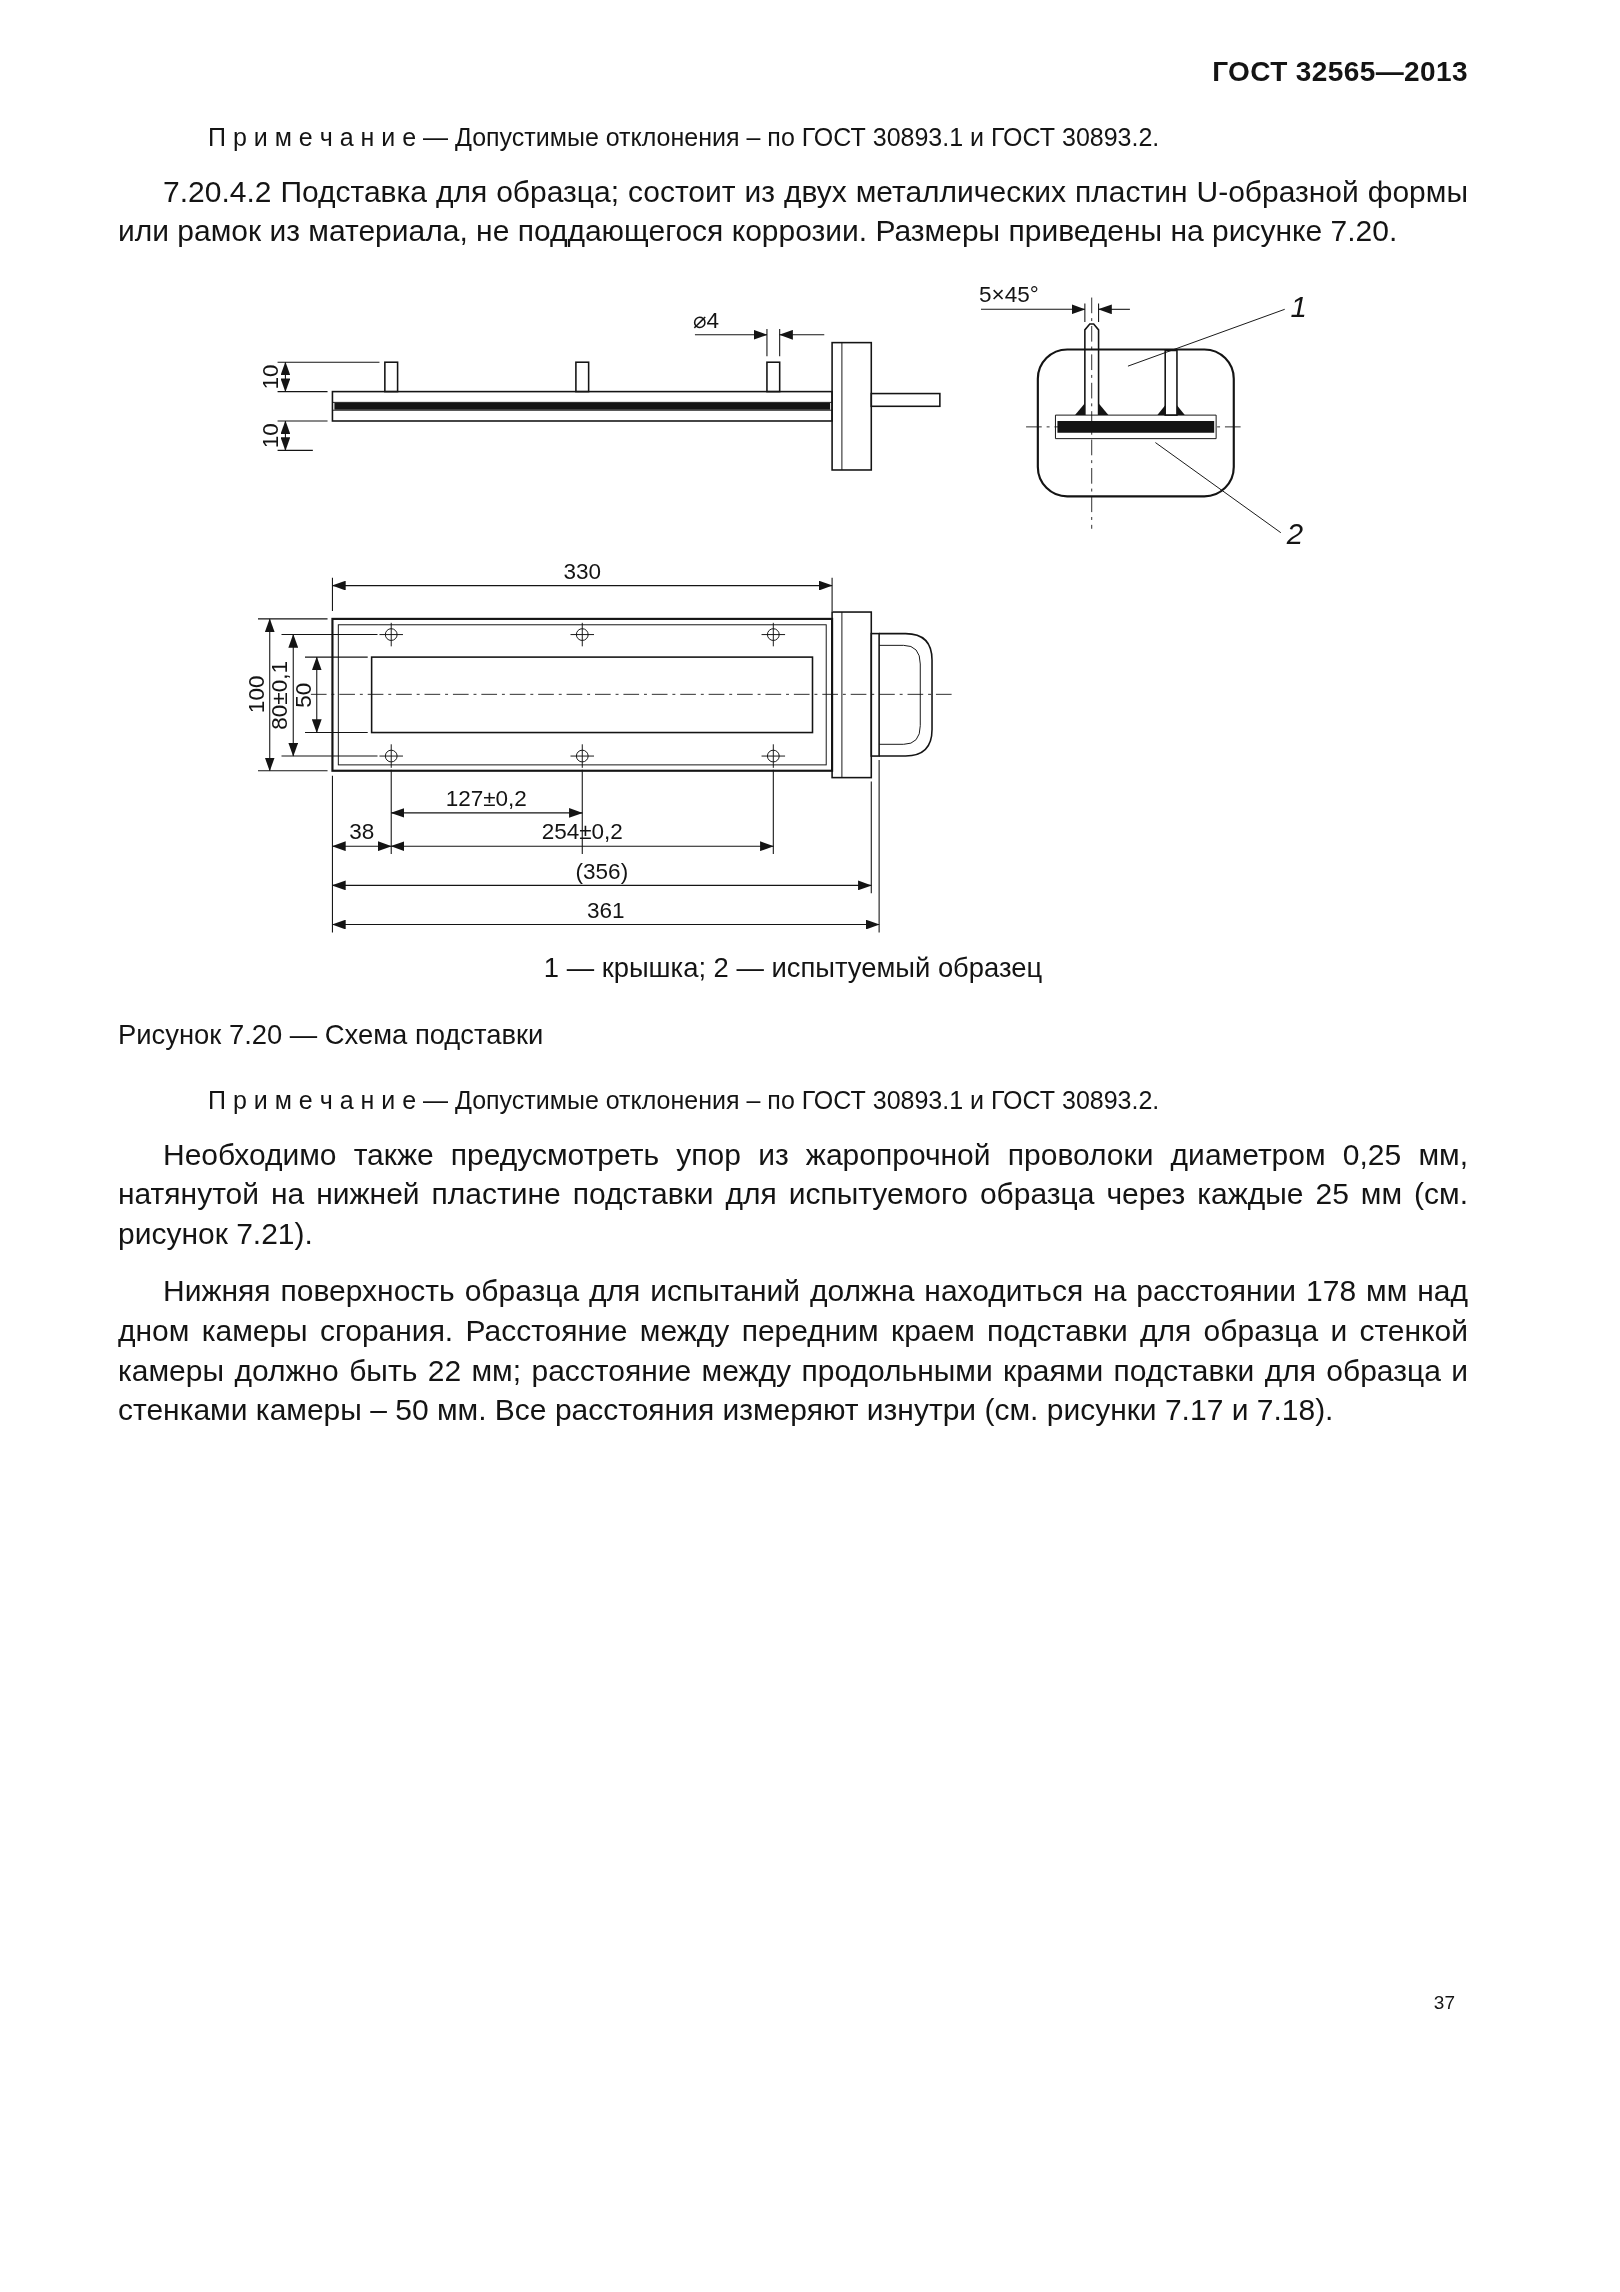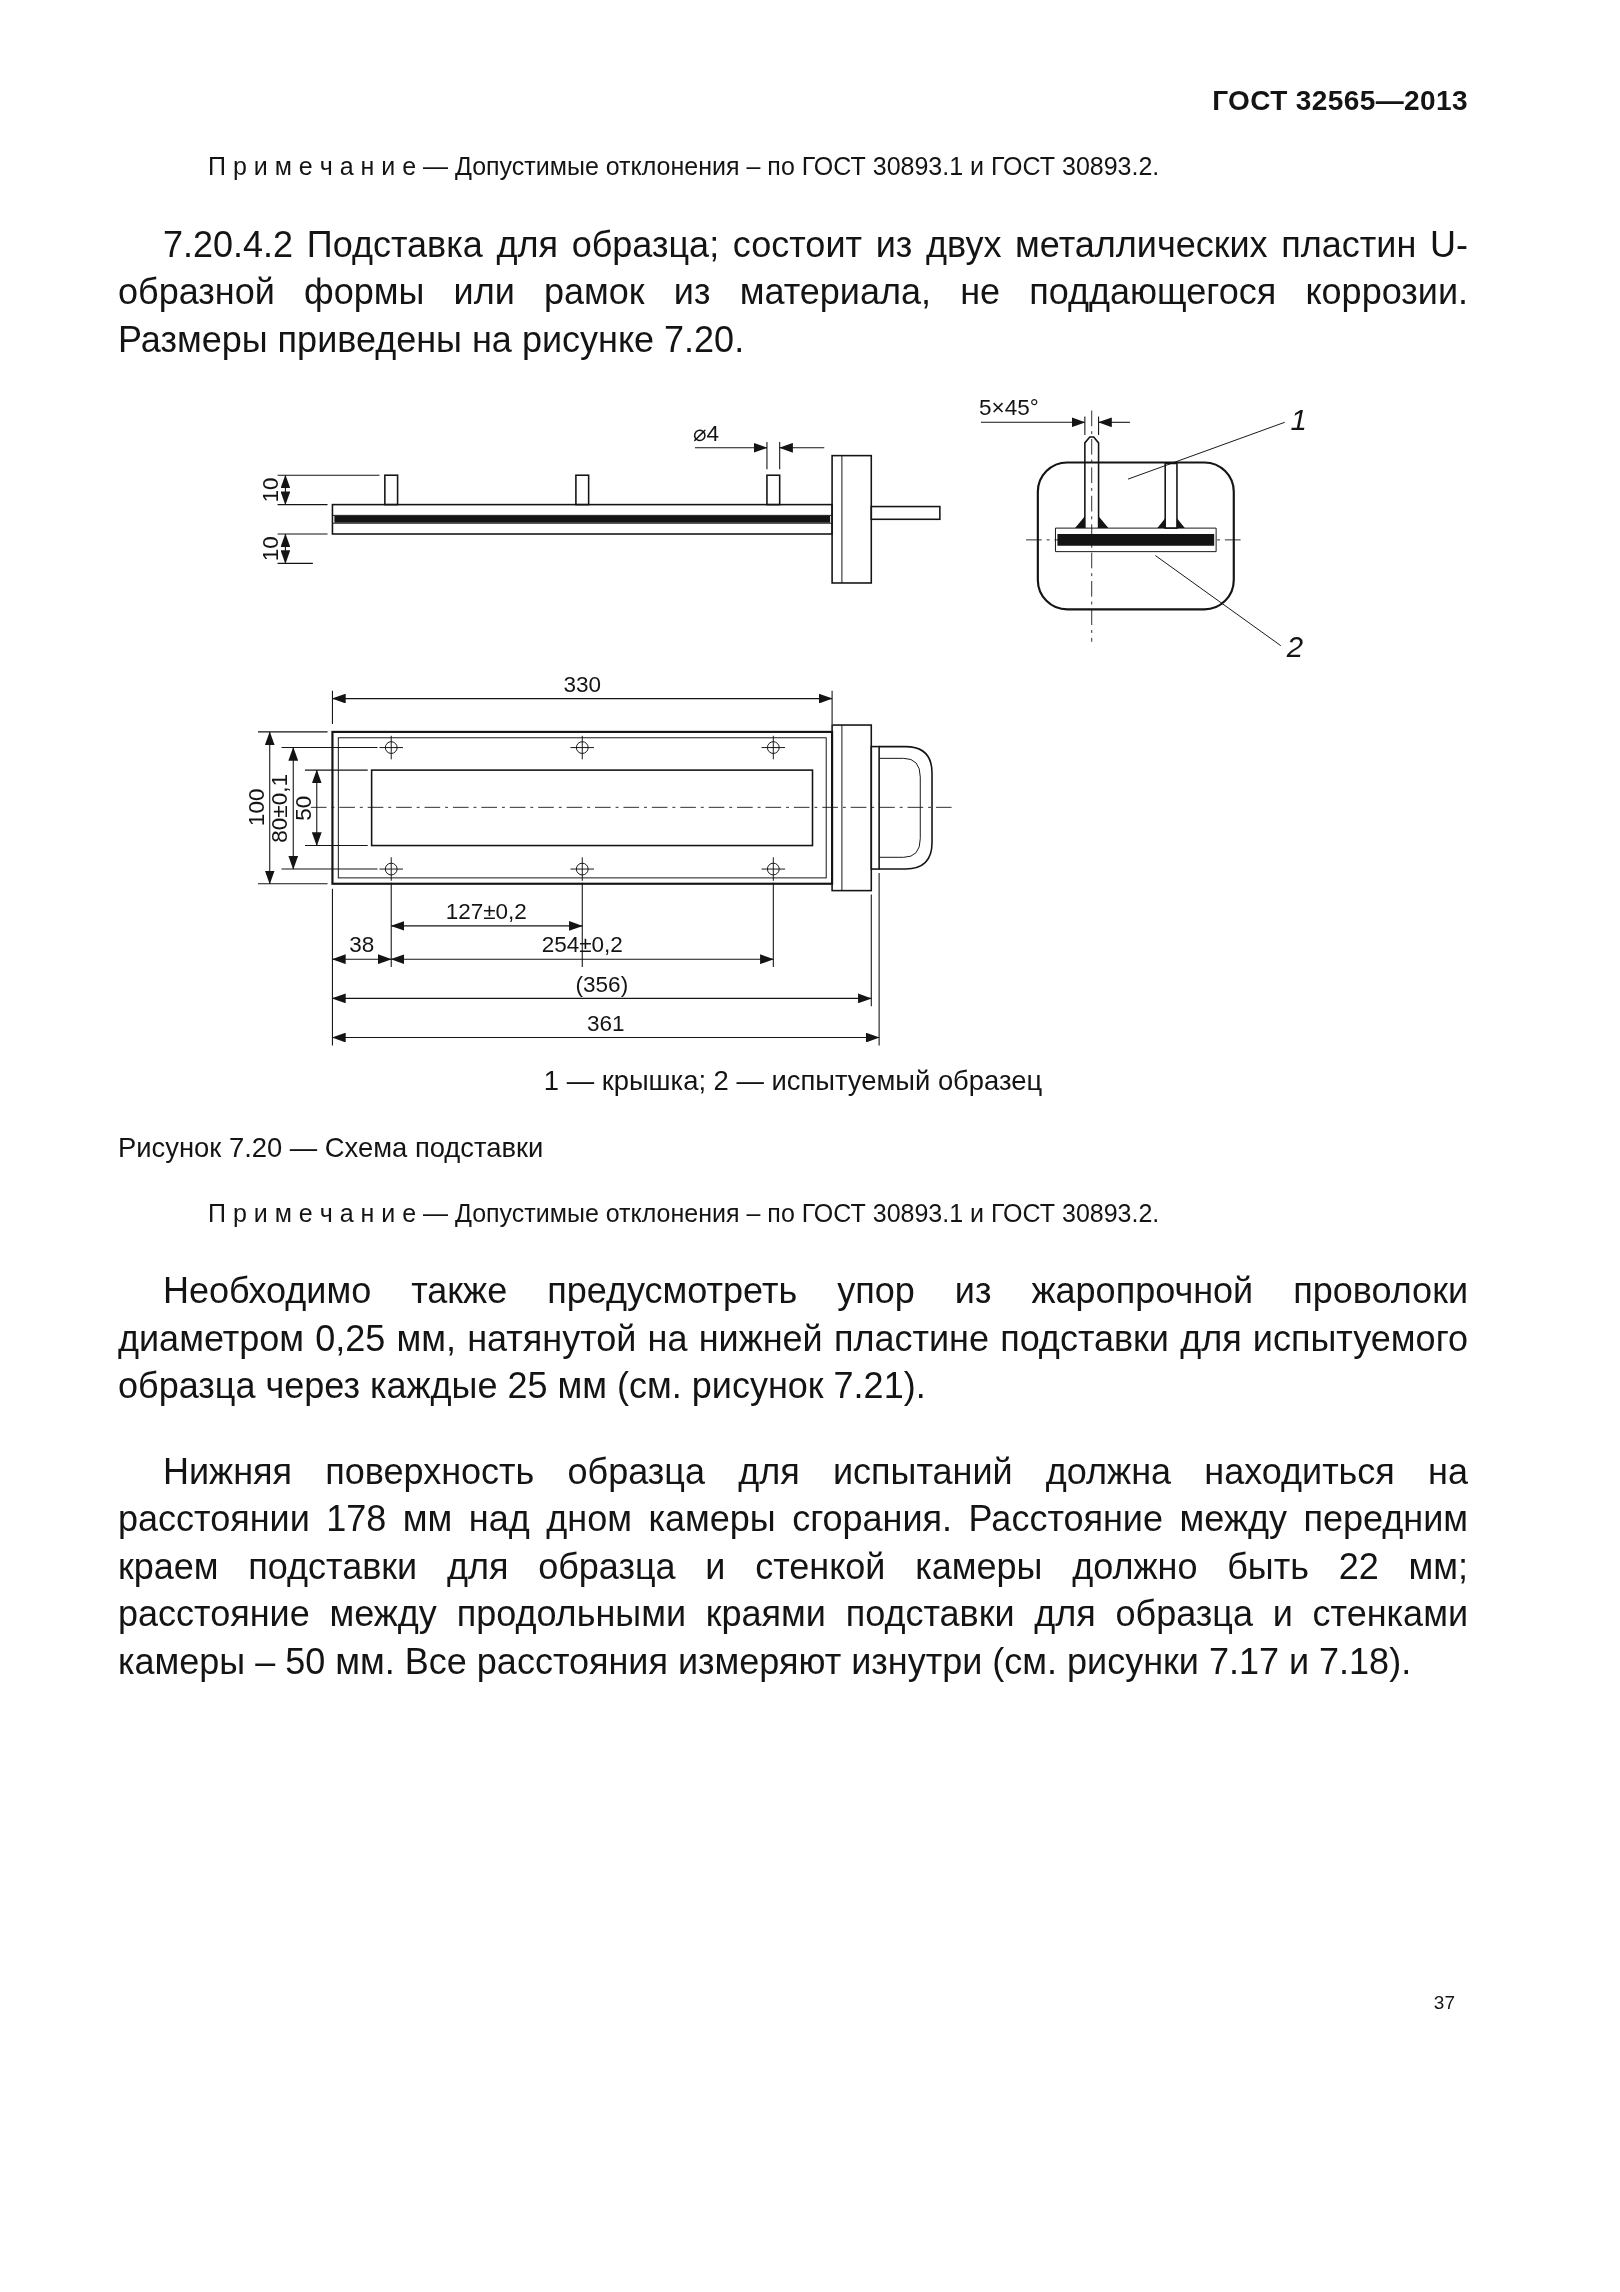--- a/index.html
+++ b/index.html
@@ -2,28 +2,28 @@
 <html lang="ru"><head>
 <meta charset="utf-8">
 <style>
   * { margin:0; padding:0; box-sizing:border-box; }
   html, body { background:#ffffff; }
   body {
     width:1620px; height:2293px; position:relative;
     font-family:"Liberation Sans", sans-serif;
     color:#141414;
   }
-  .page { position:absolute; inset:0; padding:85px 152px 0 118px; }
+  .page { position:absolute; inset:0; padding:56px 152px 0 118px; }
 
   .doc-header { text-align:right; font-weight:bold; font-size:28px; letter-spacing:0.4px; }
 
   .note { margin-top:33px; font-size:25px; line-height:1.3; text-indent:90px; }
 
   .body-para {
-    margin-top:38px; font-size:36px; line-height:1.32;
+    margin-top:18px; font-size:30px; line-height:1.32;
     text-align:justify; text-indent:45px;
   }
 
   .figure-wrap { margin-top:25.5px; margin-left:116px; }
 
   .fig-svg { display:block; }
   .fig-svg text { font-family:"Liberation Sans", sans-serif; fill:#141414; }
   .dimtxt { font-size:23px; }
   .callout { font-size:30px; font-style:italic; }
 

